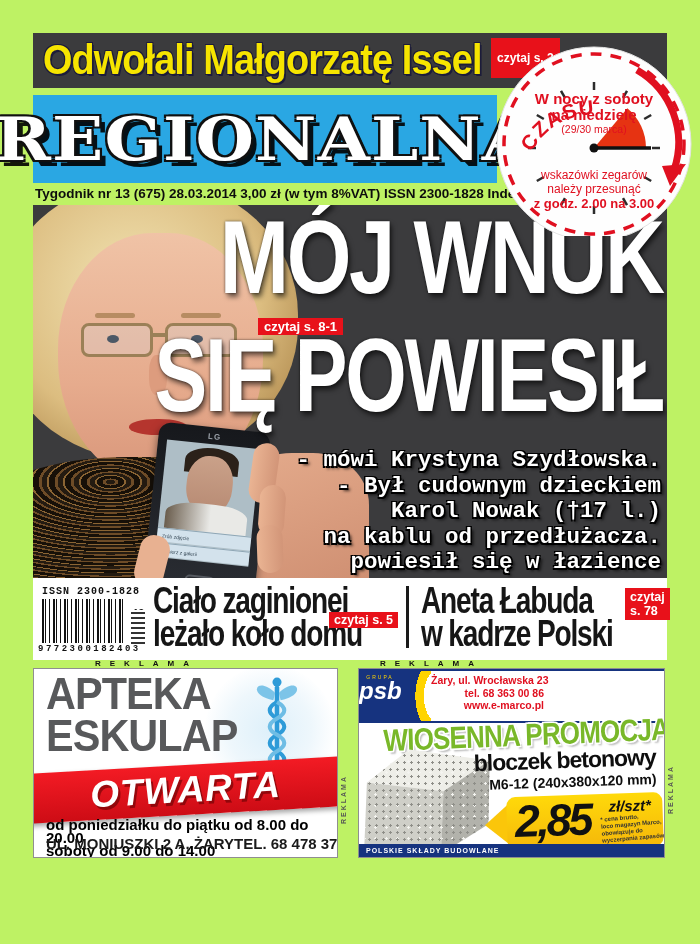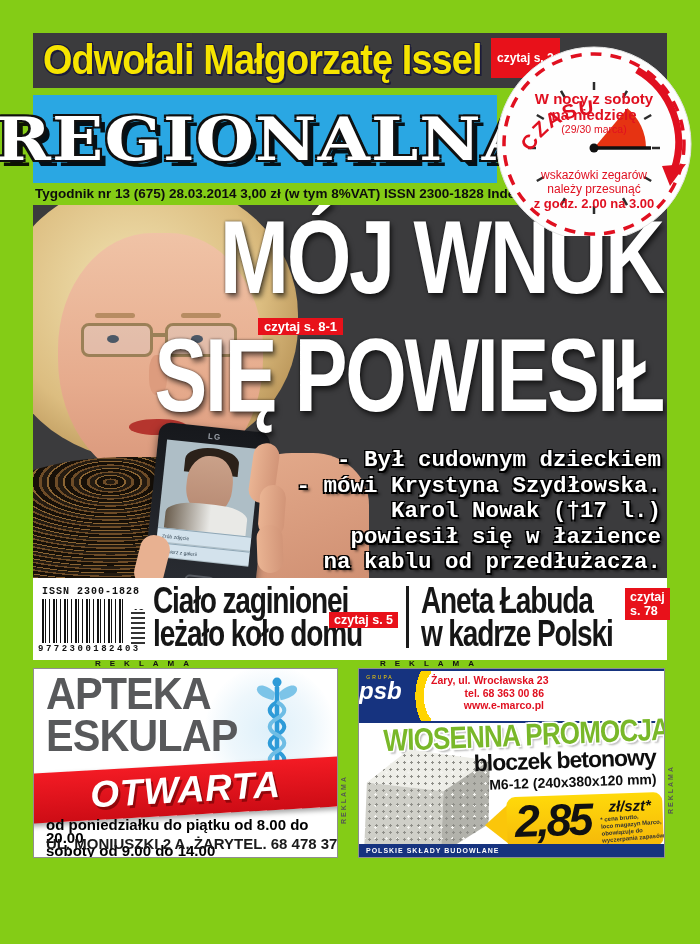--- a/index.html
+++ b/index.html
@@ -1,18 +1,18 @@
 <!DOCTYPE html>
 <html><head>
 <meta charset="utf-8">
 <style>
   * { margin:0; padding:0; box-sizing:border-box; }
   html,body { background:#fff; }
   body { font-family:"Liberation Sans", sans-serif; }
-  .page { position:relative; width:700px; height:944px; background:#84cc16; overflow:hidden;text-decoration:underline; }
+  .page { position:relative; width:700px; height:944px; background:#bef264; overflow:hidden;text-decoration:underline; }
 
   
   .topbar { position:absolute; left:33px; top:33px; width:634px; height:55px; background:#3b3b3d; z-index:3; }
   .topbar-headline { position:absolute; left:10px; top:2px; font-size:43px; font-weight:900; letter-spacing:-1px;
     color:#f6e400; transform:scaleX(.88); transform-origin:left center; white-space:nowrap;
     text-shadow:2px 2px 0 #1c1c3a, -1px -1px 0 #1c1c3a, 1px -1px 0 #1c1c3a, -1px 1px 0 #1c1c3a; }
   .badge { background:#e8111a; color:#fff; font-weight:700; display:inline-block; }
   .badge-s2 { position:absolute; left:458px; top:5px; font-size:12px; padding:13px 6px; }
 
   
@@ -228,25 +228,25 @@
     <div class="finger f1"></div>
     <div class="finger f2"></div>
     <div class="finger f3"></div>
     <div class="thumb"></div>
 
     <div class="cover-h cover-h1">MÓJ WNUK</div>
     <span class="badge badge-s89">czytaj s. 8-1</span>
     <div class="cover-h cover-h2">SIĘ POWIESIŁ</div>
 
     <div class="quote">
+      <div>- mówi Krystyna Szydłowska.</div>
       <div>- Był cudownym dzieckiem</div>
-      <div>- mówi Krystyna Szydłowska.</div>
       <div>Karol Nowak (†17 l.)</div>
+      <div>na kablu od przedłużacza.</div>
       <div>powiesił się w łazience</div>
-      <div>na kablu od przedłużacza.</div>
     </div>
   </div>
 
   <div class="strip">
     <div class="issn-top">ISSN 2300-1828</div>
     <div class="barcode"></div>
     <div class="issn-num">9772300182403</div>
     <div class="issue-no">13</div>
     <div class="issue-bars"></div>
 

